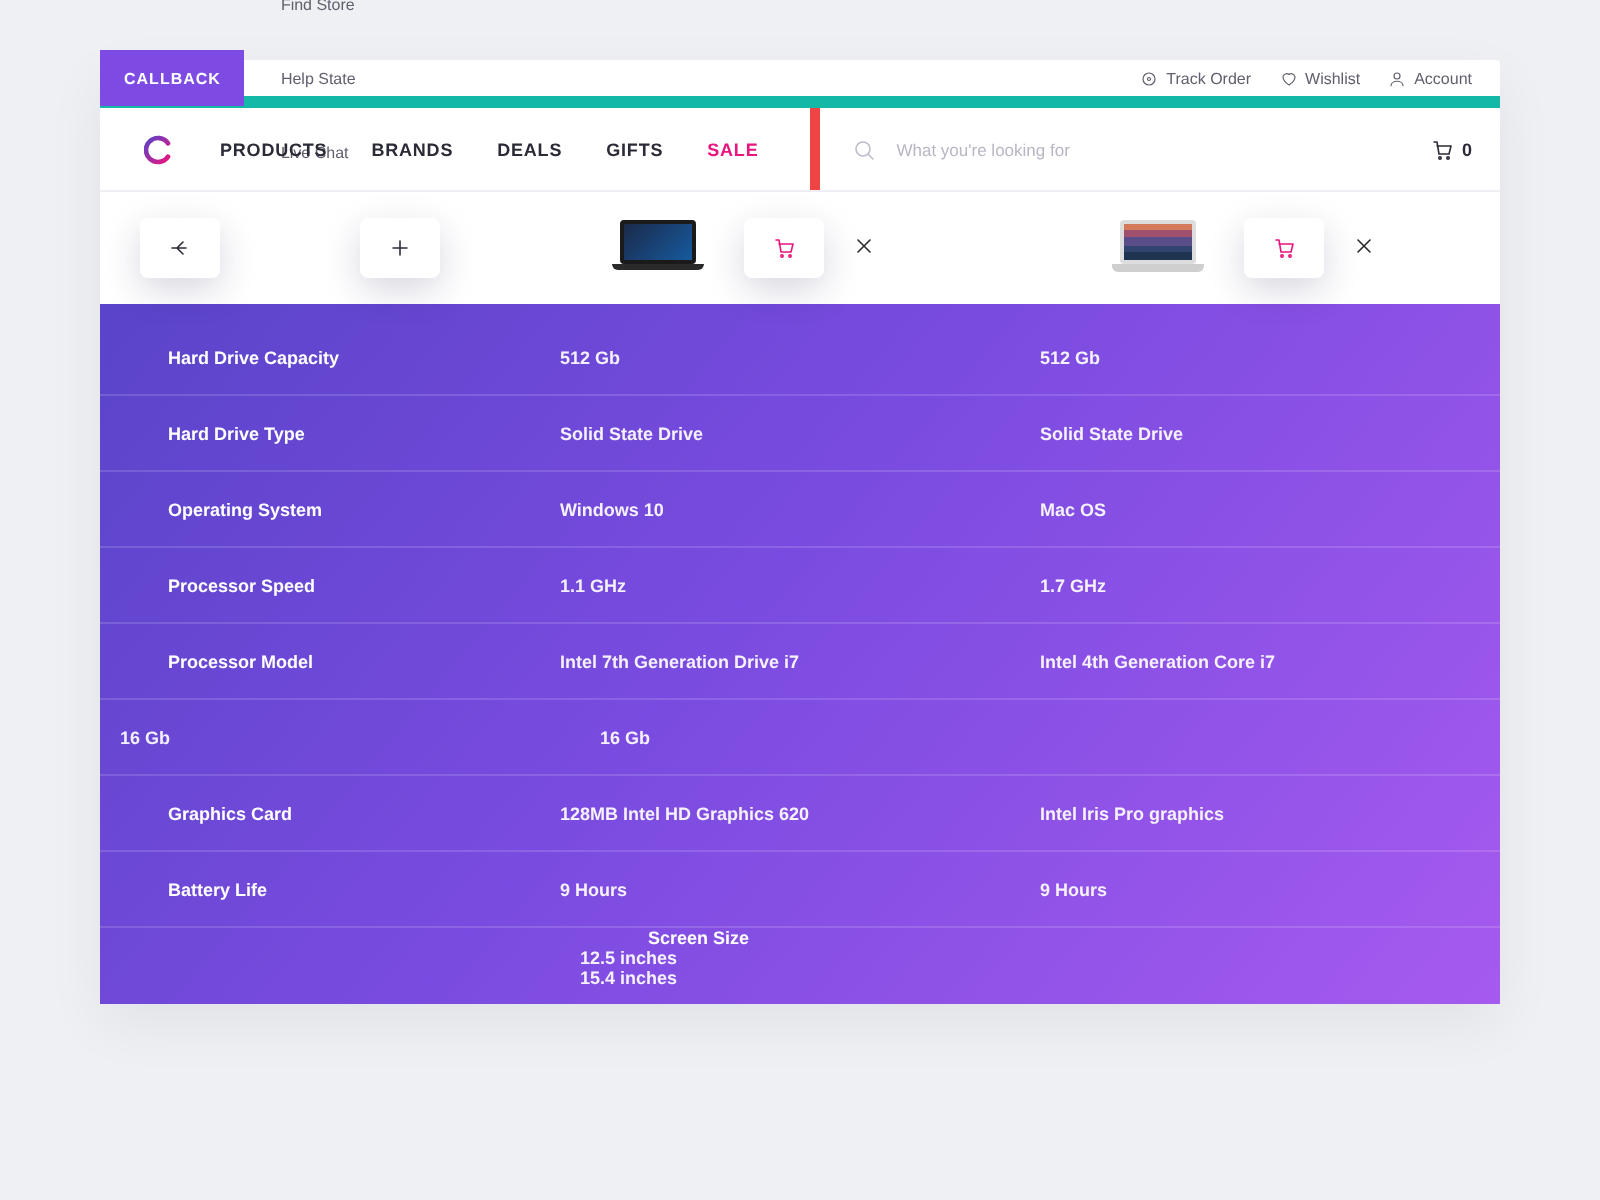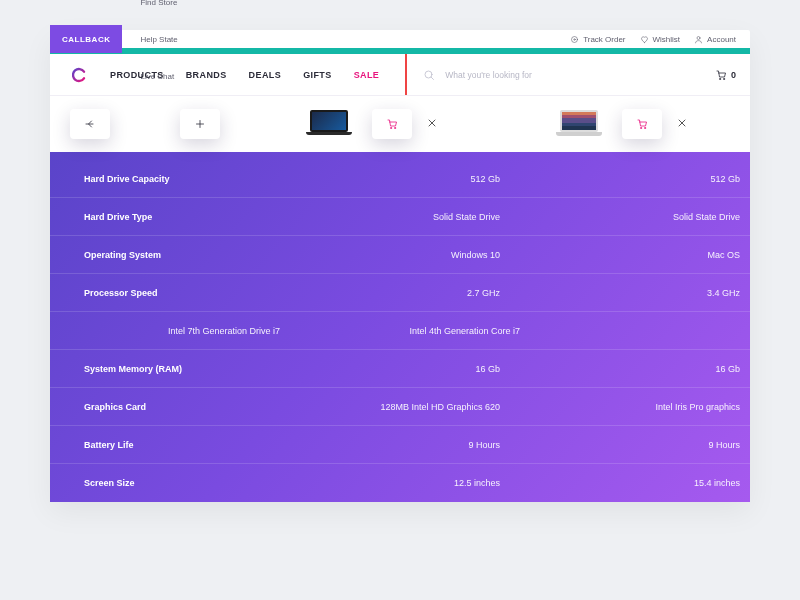--- a/index.html
+++ b/index.html
@@ -12,21 +12,21 @@
   .util-links { display: flex; gap: 28px; margin-left: 18px; flex-direction: column; }
   .util-right { margin-left: auto; margin-right: 14px; display: flex; gap: 14px; align-items: flex-end; }
   .util-right span, .util-links span { display: flex; align-items: center; gap: 4px; cursor: pointer; }
 
   
   .nav { height: 42px; display: flex; align-items: center; border-bottom: 1px solid #f0eef5; }
   .logo { width: 60px; display: flex; justify-content: center; }
   .logo svg { width: 16px; height: 16px; }
   .menu { display: flex; gap: 22px; font-size: 9px; font-weight: 700; letter-spacing: .4px; }
   .menu .sale { color: #e8157e; }
-  .search { margin-left: 26px; display: flex; align-items: center; gap: 10px; border-left: 2px solid #ef4444; height: 100%; padding-left: 16px; font-size: 8.5px; color: #b7b7c5; }
+  .search { margin-left: 26px; display: flex; align-items: center; gap: 10px; border-left: 5px solid #ef4444; height: 100%; padding-left: 16px; font-size: 8.5px; color: #b7b7c5; }
   .cart { margin-left: auto; margin-right: 14px; display: flex; align-items: center; gap: 4px; font-size: 9px; font-weight: 700; }
 
   
   .strip { height: 56px; display: flex; align-items: center; position: relative; }
   .slot { position: absolute; display: flex; align-items: center; gap: 14px; }
   .card { width: 40px; height: 30px; background: #fff; border-radius: 4px; box-shadow: 0 6px 18px rgba(40,30,80,0.18); display: flex; align-items: center; justify-content: center; }
   .thumb { width: 58px; height: 36px; display:flex; align-items:center; justify-content:center; }
   .laptop { width: 46px; height: 28px; border-radius: 2px; position: relative; }
   .lap1 .screen { width:38px; height:22px; background:linear-gradient(135deg,#1b2a4a,#175a9e); border:2px solid #1a1a1a; border-radius:2px; margin:0 auto; }
   .lap1 .base { width:46px; height:3px; background:#2a2a2a; border-radius:0 0 3px 3px; margin-top:0; }
@@ -36,23 +36,23 @@
   .x { font-size: 13px; color:#2a2a2a; cursor:pointer; }
 
   
   .table { 
     background: linear-gradient(130deg, #5a44c9 0%, #7a4be0 45%, #a65aef 100%);
     color: #fff;
     padding: 8px 0 0 0;
     font-size: 9px;
   }
   .row { display: flex; align-items: center; height: 38px; border-bottom: 1px solid rgba(255,255,255,0.14); }
-  .row:last-child { border-bottom: none; }
+  .row:last-child { border-bottom: none; flex-direction: column; }
   .cell-label { width: 220px; padding-left: 34px; font-weight: 700; font-size: 9px; }
-  .cell-val { width: 240px; text-align: right; font-weight: 400; color: rgba(255,255,255,0.92); padding: 0 10px; }
+  .cell-val { width: 240px; text-align: left; font-weight: 700; color: rgba(255,255,255,0.92); padding: 0 10px; }
 
   
   .icn { width: 9px; height: 9px; stroke: currentColor; fill: none; stroke-width: 1.6; stroke-linecap: round; stroke-linejoin: round; }
   .icn-lg { width: 12px; height: 12px; stroke: currentColor; fill: none; stroke-width: 1.6; stroke-linecap: round; stroke-linejoin: round; }
 </style>
 </head>
 <body>
 
 <div class="frame">
 
@@ -191,29 +191,29 @@
         <div class="cell-val">Solid State Drive</div>
         <div class="cell-val">Solid State Drive</div>
       </div>
       <div class="row">
         <div class="cell-label">Operating System</div>
         <div class="cell-val">Windows 10</div>
         <div class="cell-val">Mac OS</div>
       </div>
       <div class="row">
         <div class="cell-label">Processor Speed</div>
-        <div class="cell-val">2.7 GHz</div>
-        <div class="cell-val">3.4 GHz</div>
-      </div>
-      <div class="row">
+        <div class="cell-val">1.1 GHz</div>
+        <div class="cell-val">1.7 GHz</div>
+      </div>
+      <div class="row">
+        <div class="cell-label">Processor Model</div>
         <div class="cell-val">Intel 7th Generation Drive i7</div>
         <div class="cell-val">Intel 4th Generation Core i7</div>
       </div>
       <div class="row">
-        <div class="cell-label">System Memory (RAM)</div>
         <div class="cell-val">16 Gb</div>
         <div class="cell-val">16 Gb</div>
       </div>
       <div class="row">
         <div class="cell-label">Graphics Card</div>
         <div class="cell-val">128MB Intel HD Graphics 620</div>
         <div class="cell-val">Intel Iris Pro graphics</div>
       </div>
       <div class="row">
         <div class="cell-label">Battery Life</div>

